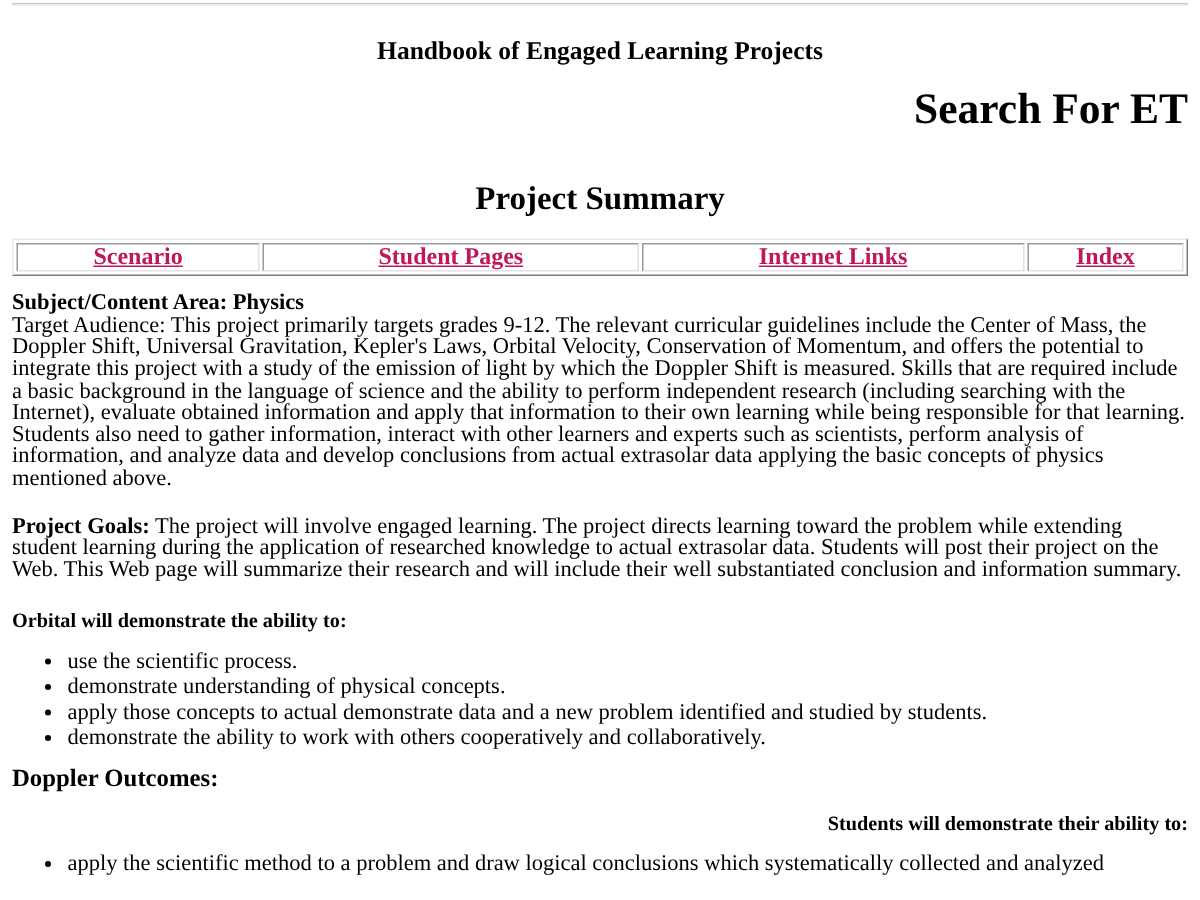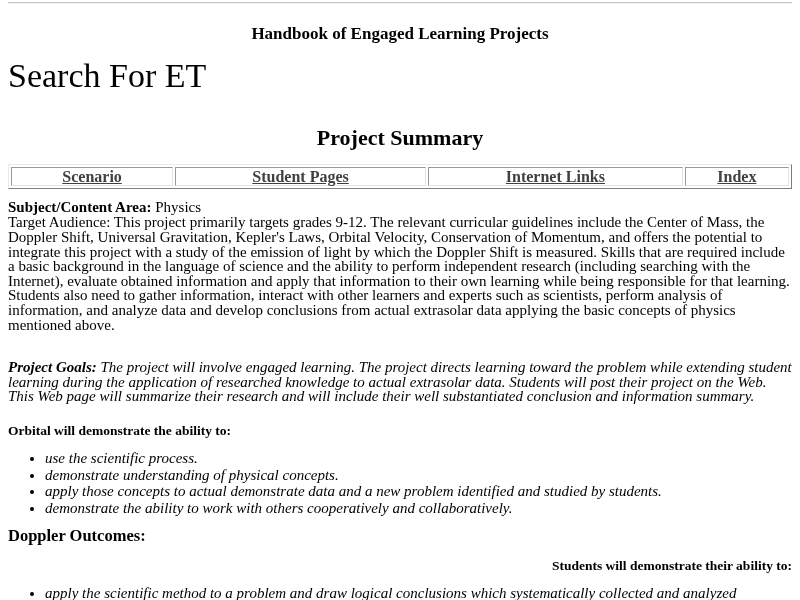--- a/index.html
+++ b/index.html
@@ -19,23 +19,23 @@
     height: 0;
   }
   .site-header {
     margin: 20px 0 0 0;
     text-align: center;
     font-size: 17px;
     font-weight: bold;
   }
   .page-title {
     margin: 13px 0 0 0;
-    text-align: left;
-    font-size: 34px;
-    font-weight: normal;
+    text-align: right;
+    font-size: 29px;
+    font-weight: bold;
     line-height: 1.12;
   }
   .page-subtitle {
     margin: 30px 0 0 0;
     text-align: center;
     font-size: 22px;
     font-weight: bold;
     line-height: 1.15;
   }
   table.nav-table {
@@ -50,41 +50,41 @@
   td.nav-cell {
     border: 1px solid;
     border-color: #999999 #e2e2e2 #e2e2e2 #999999; 
     text-align: center;
     vertical-align: middle;
     padding: 0 2px;
     font-size: 16px;
     font-weight: bold;
     line-height: 17px;
   }
-  a.nav-link { color: #404040; text-decoration: underline; }
+  a.nav-link { color: #be185d; text-decoration: underline; }
   p { margin: 0; }
-  .subject-line { margin-top: 11px; line-height: 15px; }
+  .subject-line { margin-top: 11px; line-height: 15px; font-weight: bold; }
   .body-par { line-height: 14.6px; }
   .target-par { }
-  .goals-par  { margin-top: 28px; font-style: italic; }
+  .goals-par  { margin-top: 17px; }
   .minor-head {
     margin: 20px 0 0 0;
     font-size: 13.5px;
     font-weight: bold;
     line-height: 1.1;
   }
   .minor-head.second { margin-top: 13px; text-align: right; }
   .bold-head {
     margin-top: 10px;
     font-size: 16.5px;
     font-weight: bold;
     line-height: 1.15;
   }
   ul.dot-list { margin: 11px 0 0 0; padding: 0 0 0 37px; list-style: disc; }
-  ul.dot-list li { line-height: 16.8px; font-style: italic; }
+  ul.dot-list li { line-height: 16.8px; }
 </style>
 </head>
 <body>
 
 <hr class="top-rule">
 
 <div class="site-header">Handbook of Engaged Learning Projects</div>
 
 <div class="page-title">Search For ET</div>
 

